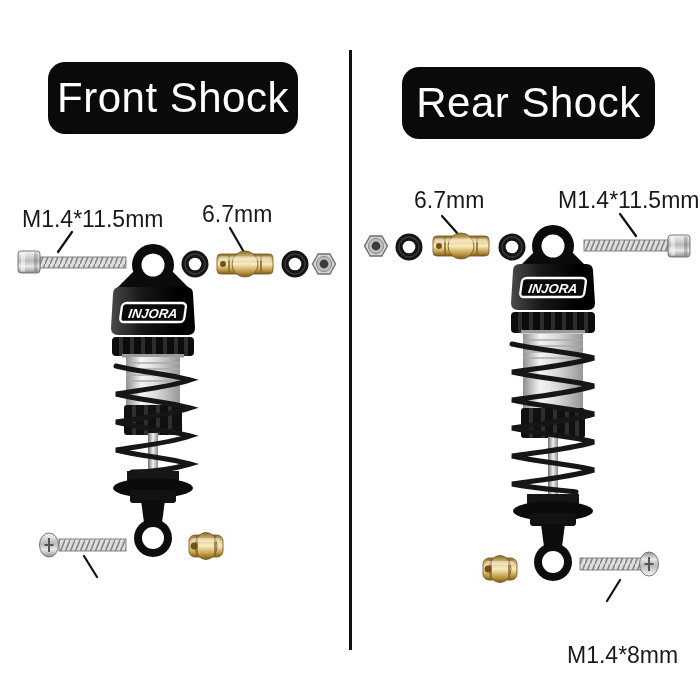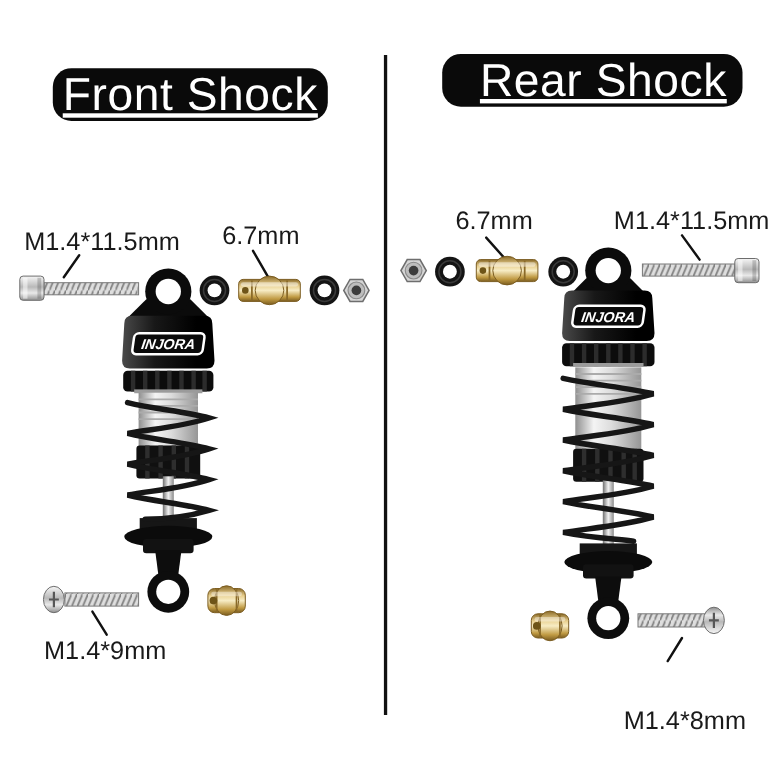--- a/index.html
+++ b/index.html
@@ -1,23 +1,23 @@
 <!DOCTYPE html>
 <html><head>
 <meta charset="utf-8">
 <style>
   html,body{margin:0;padding:0;background:#fff;}
   .canvas{position:relative;width:700px;height:700px;background:#ffffff;overflow:hidden;
           font-family:"Liberation Sans", sans-serif;}
   .divider{position:absolute;left:349px;top:50px;width:3px;height:600px;background:#111;}
-  .title-box{position:absolute;height:48px;background:#0a0a0a;border-radius:17px;
+  .title-box{position:absolute;height:72px;background:#0a0a0a;border-radius:17px;
              color:#ffffff;font-size:42px;display:flex;align-items:center;justify-content:center;
-             letter-spacing:0.5px;text-decoration:underline;}
+             letter-spacing:0.5px;}
   .title-front{left:48px;top:62px;width:250px;}
-  .title-rear{left:402px;top:49px;width:253px;padding-left:20px;}
+  .title-rear{left:402px;top:67px;width:253px;}
   .dim-label{position:absolute;color:#1a1a1a;font-size:23px;white-space:nowrap;}
   .lbl-f-top{left:22px;top:206px;}
   .lbl-f-ball{left:202px;top:201px;}
   .lbl-f-bot{left:40px;top:578px;}
   .lbl-r-ball{left:414px;top:187px;}
   .lbl-r-top{left:558px;top:187px;}
   .lbl-r-bot{left:567px;top:602px;margin-top:40px;}
   svg{position:absolute;left:0;top:0;}
   .badge-text{font-size:13px;font-weight:bold;font-style:italic;fill:#ffffff;
               font-family:"Liberation Sans", sans-serif;}
@@ -31,21 +31,20 @@
 
   <div class="title-box title-front">
     <span>Front Shock</span>
   </div>
   <div class="title-box title-rear">
     <span>Rear Shock</span>
   </div>
 
   <div class="dim-label lbl-f-top">M1.4*11.5mm</div>
   <div class="dim-label lbl-f-ball">6.7mm</div>
-  <div class="dim-label lbl-f-bot">M1.4*9mm</div>
   <div class="dim-label lbl-r-ball">6.7mm</div>
   <div class="dim-label lbl-r-top">M1.4*11.5mm</div>
   <div class="dim-label lbl-r-bot">M1.4*8mm</div>
 
   <svg width="700" height="700" viewBox="0 0 700 700">
     <defs>
       <linearGradient id="silverV" x1="0" y1="0" x2="0" y2="1">
         <stop offset="0" stop-color="#f6f6f6"></stop>
           <stop offset="0.45" stop-color="#b9b9b9"></stop>
         <stop offset="0.7" stop-color="#e9e9e9"></stop>

